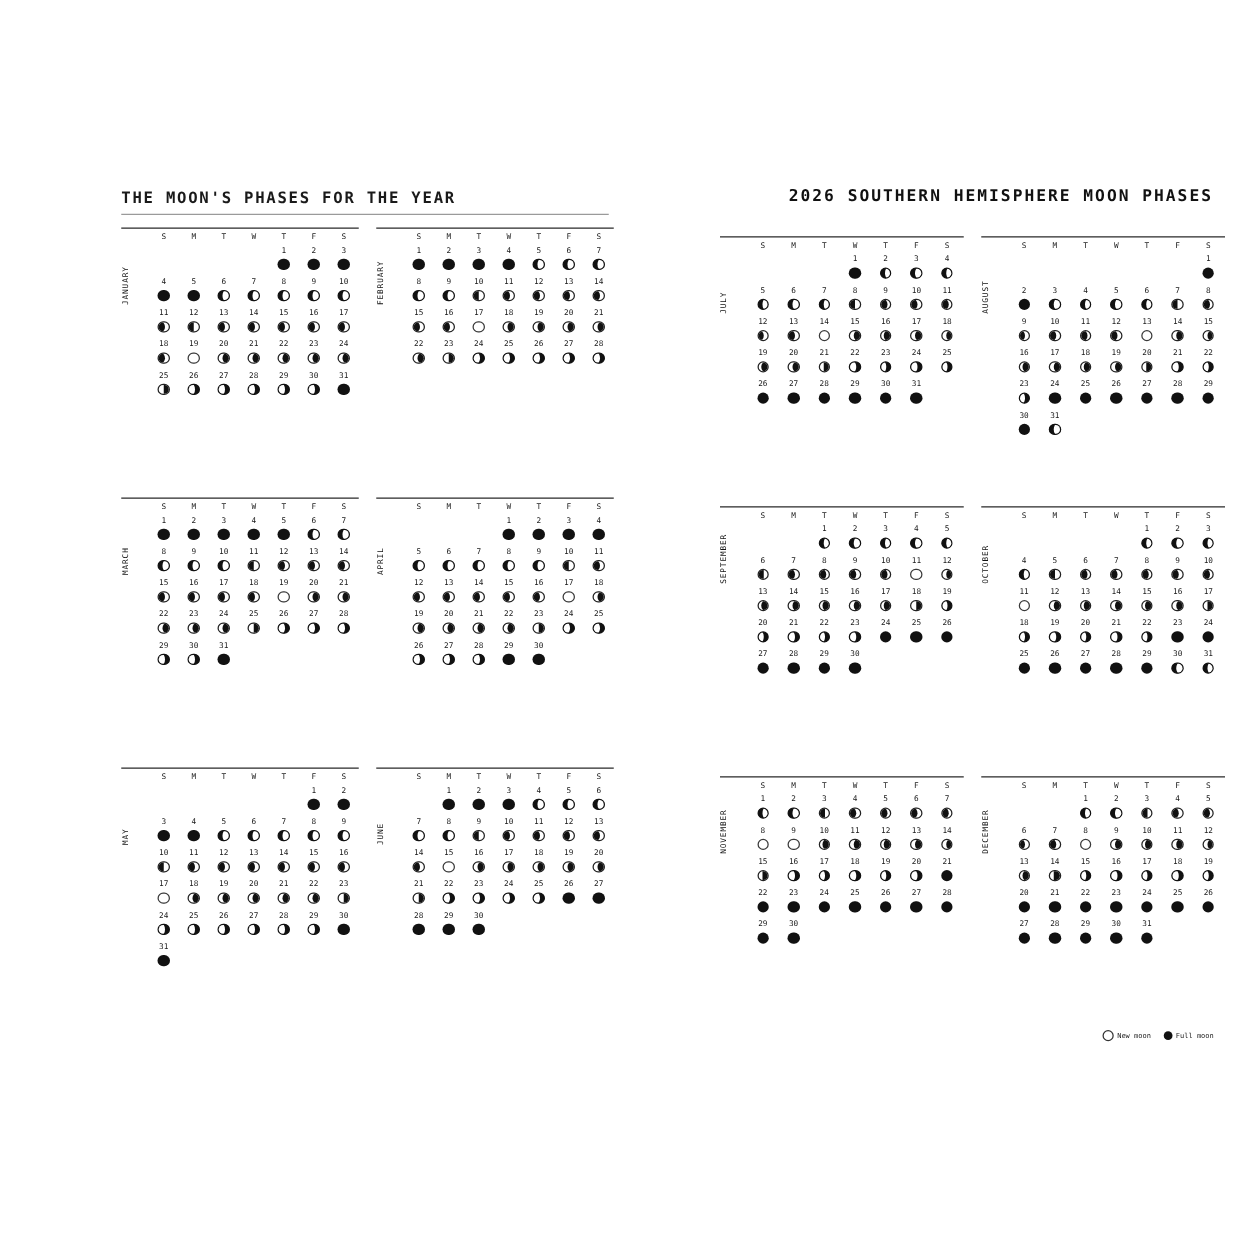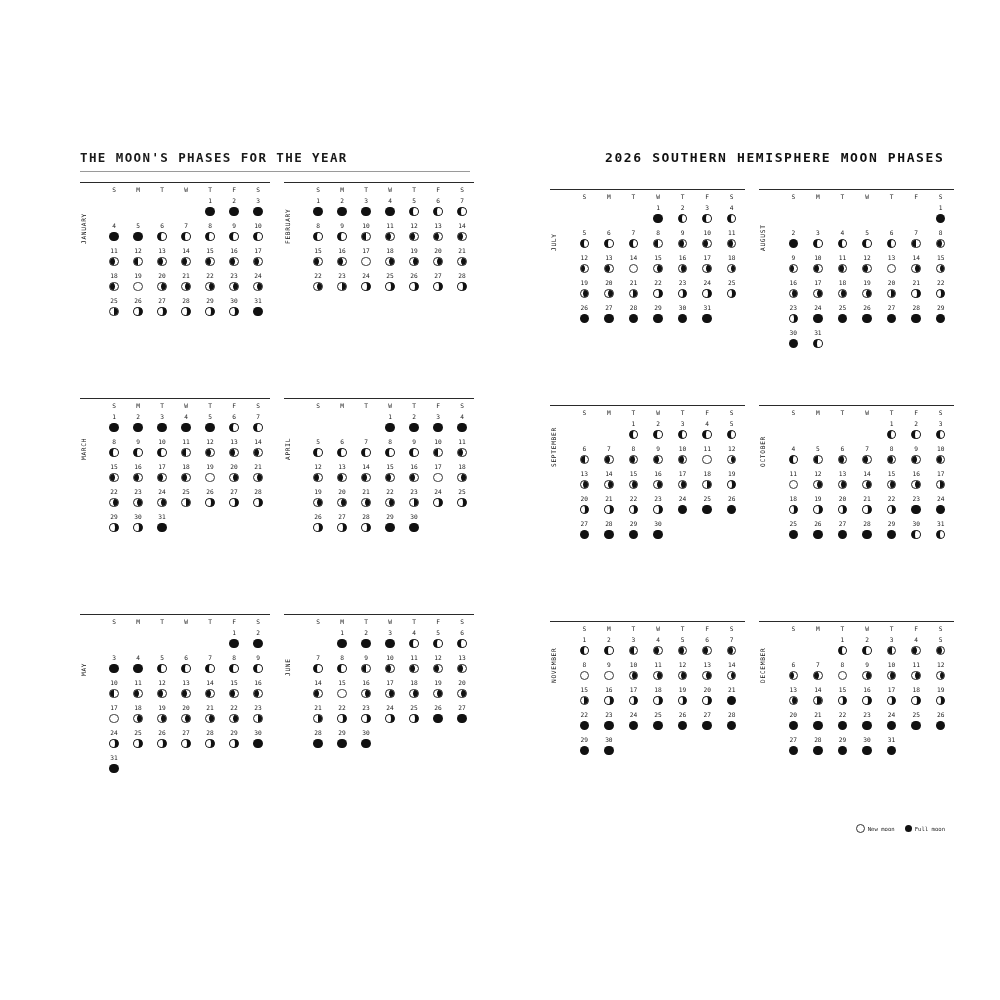--- a/index.html
+++ b/index.html
@@ -6,22 +6,22 @@
   body{
     width:1000px;height:1000px;
     background:#ffffff;
     font-family:"Liberation Sans", sans-serif;
     color:#111111;
     overflow:hidden;
   }
   .page{position:relative;width:1000px;height:1000px;}
 
   
-  .left-page{position:absolute;left:80px;top:150px;width:390px;}
-  .right-page{position:absolute;left:550px;top:150px;width:400px;}
+  .left-page{position:absolute;left:97px;top:150px;width:390px;}
+  .right-page{position:absolute;left:576px;top:150px;width:400px;}
 
   .left-title{
     font-family:"DejaVu Sans Mono", monospace;
     font-size:12.5px;
     letter-spacing:1.4px;
     font-weight:bold;
     color:#1a1a1a;
     margin:0 0 6px 0;
   }
   .title-rule{border-top:1px solid #9a9a9a;width:100%;margin-bottom:10px;}

